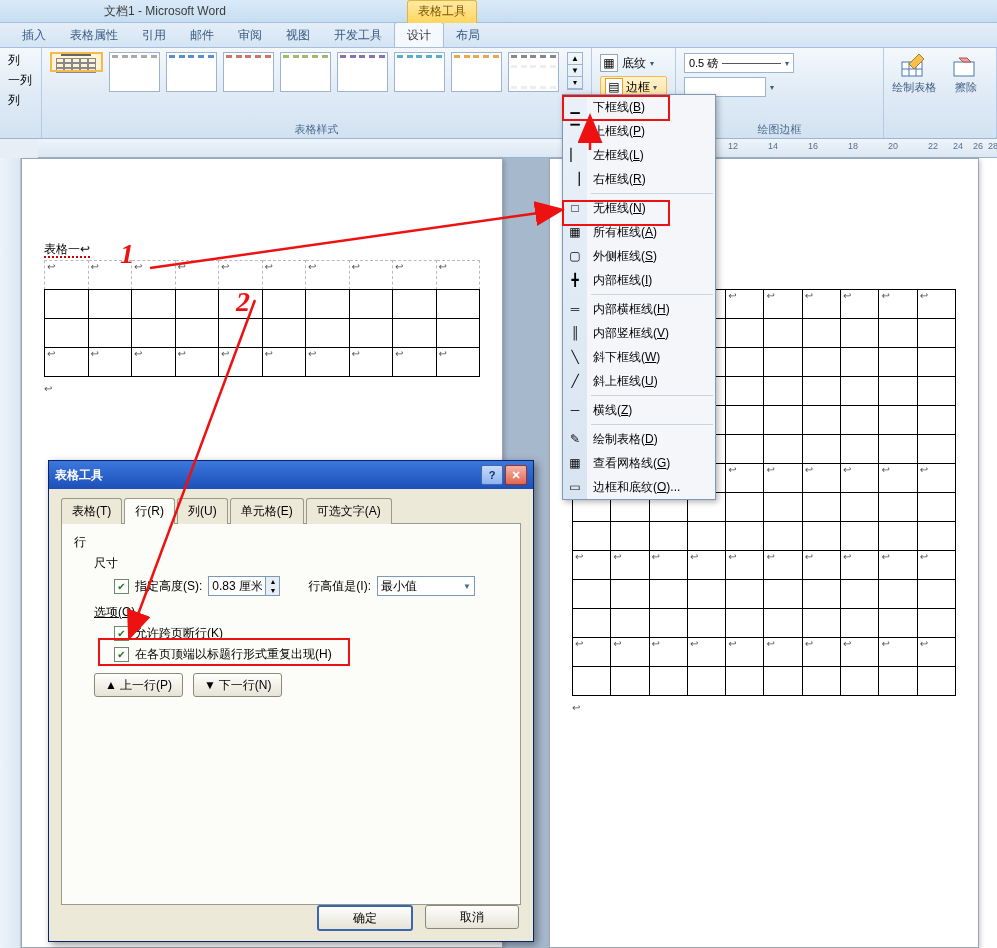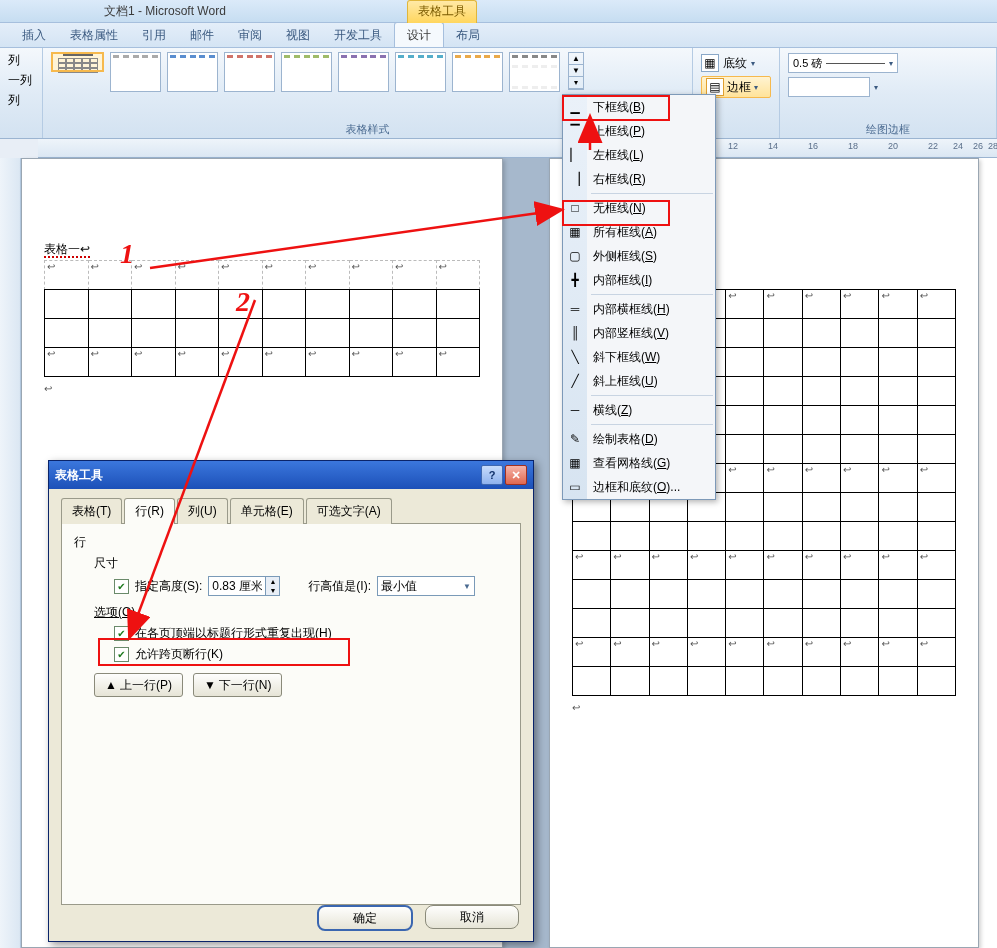--- a/index.html
+++ b/index.html
@@ -78,21 +78,21 @@
   .chk{width:13px;height:13px;border:1px solid #6a8a6a;display:inline-flex;align-items:center;justify-content:center;background:#fff;}
   .chk.on::after{content:"✔";font-size:10px;color:#1e7a1e;}
   .numfield{width:70px;height:18px;border:1px solid #7a9ab8;background:#fff;display:flex;align-items:center;}
   .numfield input{border:none;width:50px;font-size:12px;padding:0 3px;outline:none;}
   .spin{width:14px;display:flex;flex-direction:column;}
   .spin div{height:9px;border-left:1px solid #7a9ab8;font-size:7px;text-align:center;line-height:9px;background:#e8eef6;}
   .sel{height:18px;border:1px solid #7a9ab8;background:#fff;display:flex;align-items:center;padding:0 3px;}
   .sel .dd{margin-left:auto;font-size:8px;color:#4a6a90;}
   .btn{height:22px;border:1px solid #8a8a7a;background:linear-gradient(#fefefd,#e6e4d6);border-radius:3px;padding:0 10px;display:inline-flex;align-items:center;gap:3px;}
   .dlg-foot{position:absolute;bottom:10px;right:14px;display:flex;gap:12px;}
-  .dlg-foot .btn{width:72px;justify-content:center;border-radius:8px;}
+  .dlg-foot .btn{width:72px;justify-content:center;}
   .dlg-foot .btn.primary{border:2px solid #3a66b0;}
   
   .redbox{position:absolute;border:2px solid #e11;z-index:80;pointer-events:none;}
   .anno{position:absolute;color:#e11;font-weight:bold;font-style:italic;font-size:28px;z-index:85;font-family:"Brush Script MT","Segoe Script",cursive;}
   svg.arrows{position:absolute;left:0;top:0;pointer-events:none;z-index:82;}
 </style>
 </head>
 <body>
 
 <div class="titlebar">
@@ -430,20 +430,39 @@
         </div>
       </div>
       <div class="border-row">
         <div class="pen-select"></div>
           <span class="chev">▾</span>
       </div>
     </div>
     <div class="group-label">绘图边框</div>
   </div>
 
+  <div class="ribbon-group" style="width:100px;flex-direction:row;align-items:flex-start;gap:6px">
+    <div class="bigbtn">
+      <div class="bic"><svg width="26" height="26">
+            <rect x="1" y="10" width="20" height="14" fill="#fff" stroke="#4a78b0"></rect>
+            <line x1="1" y1="17" x2="21" y2="17" stroke="#4a78b0"></line>
+            <line x1="8" y1="10" x2="8" y2="24" stroke="#4a78b0"></line>
+            <line x1="15" y1="10" x2="15" y2="24" stroke="#4a78b0"></line>
+            <path d="M18 2 l5 5 -10 10 -5-5z" fill="#f5c04d" stroke="#b07a20"></path>
+          </svg></div>
+      <span>绘制表格</span>
+    </div>
+    <div class="bigbtn">
+      <div class="bic"><svg width="26" height="26">
+            <rect x="1" y="10" width="20" height="14" fill="#fff" stroke="#4a78b0"></rect>
+            <path d="M6 6 l8 0 4 4 -8 0z" fill="#f0a0a0" stroke="#b05050"></path>
+          </svg></div>
+      <span>擦除</span>
+    </div>
+  </div>
 </div>
 
 <div class="ruler-row">
   <div class="ruler-left"></div>
   <div class="ruler">
     <span class="tick" style="left:610px">8</span>
     <span class="tick" style="left:650px">10</span>
     <span class="tick" style="left:690px">12</span>
     <span class="tick" style="left:730px">14</span>
     <span class="tick" style="left:770px">16</span>
@@ -808,25 +827,25 @@
           <div class="sel" style="width:90px">
             <span>最小值</span>
               <span class="dd">▼</span>
           </div>
         </div>
       </div>
       <div class="sect">
         <div class="sect-h indent"><span class="uline">选项(O)</span></div>
         <div class="inline" style="margin-left:40px">
           <span class="chk on"></span>
-          <span>在各页顶端以标题行形式重复出现(H)</span>
+          <span>允许跨页断行(K)</span>
         </div>
         <div class="inline" style="margin-left:40px">
           <span class="chk on"></span>
-          <span>允许跨页断行(K)</span>
+          <span>在各页顶端以标题行形式重复出现(H)</span>
         </div>
       </div>
       <div class="inline" style="margin-left:20px;margin-top:10px;gap:10px">
         <span class="btn">▲ <span>上一行(P)</span></span>
         <span class="btn">▼ <span>下一行(N)</span></span>
       </div>
     </div>
   </div>
   <div class="dlg-foot">
     <span class="btn primary">确定</span>

